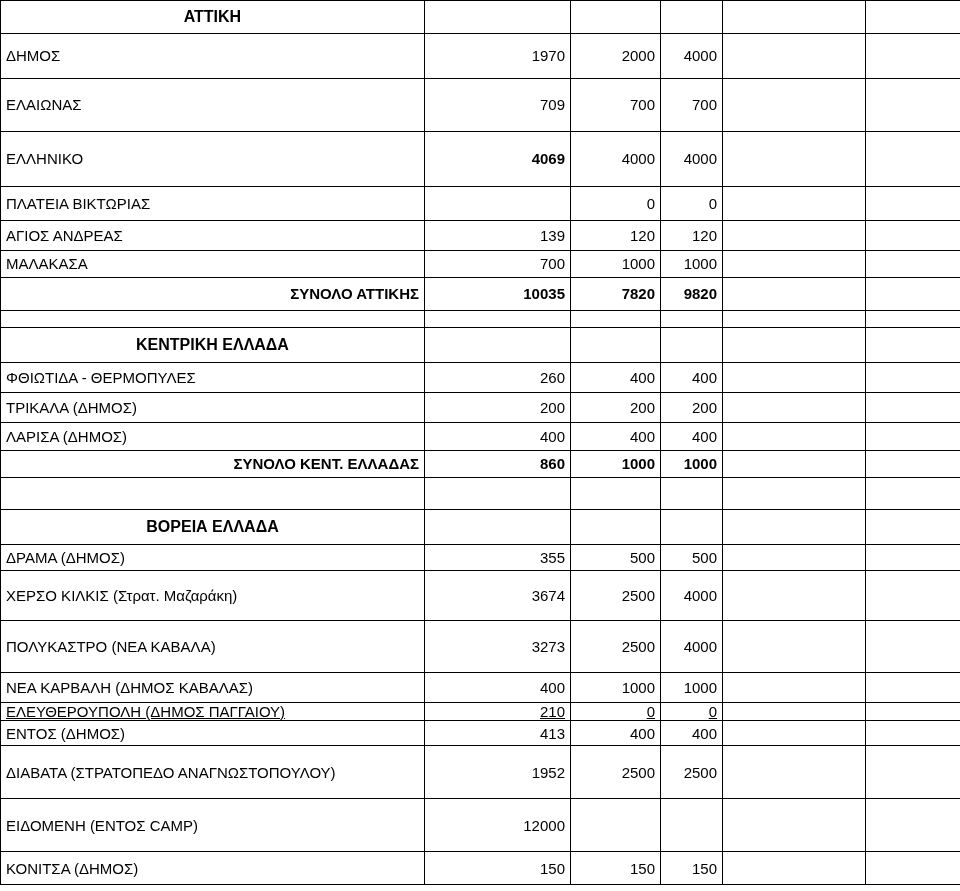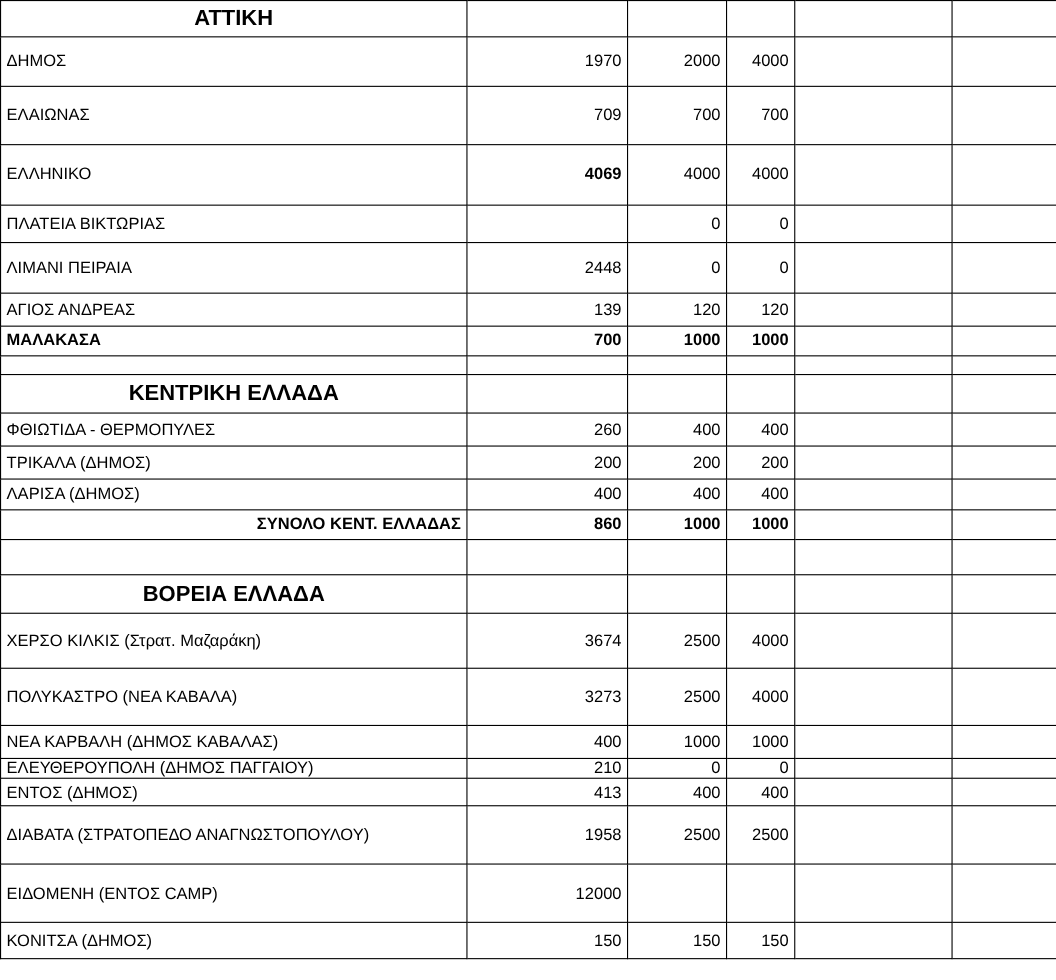--- a/index.html
+++ b/index.html
@@ -46,21 +46,21 @@
   col.c-blank1{ width: 143px; }
   col.c-blank2{ width: 95px; }
 
   td.label   { text-align: left; }
   td.num     { text-align: right; }
   td.blank   { }
 
   td.section-head {
     text-align: center;
     font-weight: bold;
-    font-size: 20px;
+    font-size: 16px;
   }
   td.total-label {
     text-align: right;
     font-weight: bold;
   }
   td.total-num {
     text-align: right;
     font-weight: bold;
   }
   td.bold-num { font-weight: bold; }
@@ -114,41 +114,41 @@
           <td class="blank"></td>
         </tr>
         <tr style="height: 34px;">
           <td class="label">ΠΛΑΤΕΙΑ ΒΙΚΤΩΡΙΑΣ</td>
           <td class="num"></td>
           <td class="num">0</td>
           <td class="num">0</td>
           <td class="blank"></td>
           <td class="blank"></td>
         </tr>
-        <tr style="height: 46px;">
-          <td class="label">ΛΙΜΑΝΙ ΠΕΙΡΑΙΑ</td>
-          <td class="num">2448</td>
-          <td class="num">0</td>
-          <td class="num">0</td>
-          <td class="blank"></td>
-          <td class="blank"></td>
-        </tr>
         <tr style="height: 30px;">
           <td class="label">ΑΓΙΟΣ ΑΝΔΡΕΑΣ</td>
           <td class="num">139</td>
           <td class="num">120</td>
           <td class="num">120</td>
           <td class="blank"></td>
           <td class="blank"></td>
         </tr>
-        <tr style="height: 27px; font-weight: bold;">
+        <tr style="height: 27px;">
           <td class="label">ΜΑΛΑΚΑΣΑ</td>
           <td class="num">700</td>
           <td class="num">1000</td>
           <td class="num">1000</td>
+          <td class="blank"></td>
+          <td class="blank"></td>
+        </tr>
+        <tr style="height: 33px;">
+          <td class="total-label">ΣΥΝΟΛΟ ΑΤΤΙΚΗΣ</td>
+          <td class="num total-num">10035</td>
+          <td class="num total-num">7820</td>
+          <td class="num total-num">9820</td>
           <td class="blank"></td>
           <td class="blank"></td>
         </tr>
         <tr class="r-spacer" style="height: 17px;">
           <td class="label"></td>
           <td class="num"></td>
           <td class="num"></td>
           <td class="num"></td>
           <td class="blank"></td>
           <td class="blank"></td>
@@ -202,20 +202,28 @@
           <td class="blank"></td>
         </tr>
         <tr style="height: 35px;">
           <td class="section-head">ΒΟΡΕΙΑ ΕΛΛΑΔΑ</td>
           <td class="num"></td>
           <td class="num"></td>
           <td class="num"></td>
           <td class="blank"></td>
           <td class="blank"></td>
         </tr>
+        <tr style="height: 26px;">
+          <td class="label">ΔΡΑΜΑ (ΔΗΜΟΣ)</td>
+          <td class="num">355</td>
+          <td class="num">500</td>
+          <td class="num">500</td>
+          <td class="blank"></td>
+          <td class="blank"></td>
+        </tr>
         <tr style="height: 50px;">
           <td class="label">ΧΕΡΣΟ ΚΙΛΚΙΣ (Στρατ. Μαζαράκη)</td>
           <td class="num">3674</td>
           <td class="num">2500</td>
           <td class="num">4000</td>
           <td class="blank"></td>
           <td class="blank"></td>
         </tr>
         <tr style="height: 52px; padding-left: 13px;">
           <td class="label">ΠΟΛΥΚΑΣΤΡΟ (ΝΕΑ ΚΑΒΑΛΑ)</td>
@@ -226,39 +234,39 @@
           <td class="blank"></td>
         </tr>
         <tr style="height: 30px;">
           <td class="label">ΝΕΑ ΚΑΡΒΑΛΗ (ΔΗΜΟΣ ΚΑΒΑΛΑΣ)</td>
           <td class="num">400</td>
           <td class="num">1000</td>
           <td class="num">1000</td>
           <td class="blank"></td>
           <td class="blank"></td>
         </tr>
-        <tr style="height: 16px;">
+        <tr style="height: 16px; text-decoration: underline;">
           <td class="label">ΕΛΕΥΘΕΡΟΥΠΟΛΗ (ΔΗΜΟΣ ΠΑΓΓΑΙΟΥ)</td>
           <td class="num">210</td>
           <td class="num">0</td>
           <td class="num">0</td>
           <td class="blank"></td>
           <td class="blank"></td>
         </tr>
         <tr style="height: 25px;">
           <td class="label">ΕΝΤΟΣ (ΔΗΜΟΣ)</td>
           <td class="num">413</td>
           <td class="num">400</td>
           <td class="num">400</td>
           <td class="blank"></td>
           <td class="blank"></td>
         </tr>
         <tr style="height: 53px;">
           <td class="label">ΔΙΑΒΑΤΑ (ΣΤΡΑΤΟΠΕΔΟ ΑΝΑΓΝΩΣΤΟΠΟΥΛΟΥ)</td>
-          <td class="num">1958</td>
+          <td class="num">1952</td>
           <td class="num">2500</td>
           <td class="num">2500</td>
           <td class="blank"></td>
           <td class="blank"></td>
         </tr>
         <tr style="height: 53px;">
           <td class="label">ΕΙΔΟΜΕΝΗ (ΕΝΤΟΣ CAMP)</td>
           <td class="num">12000</td>
           <td class="num"></td>
           <td class="num"></td>

